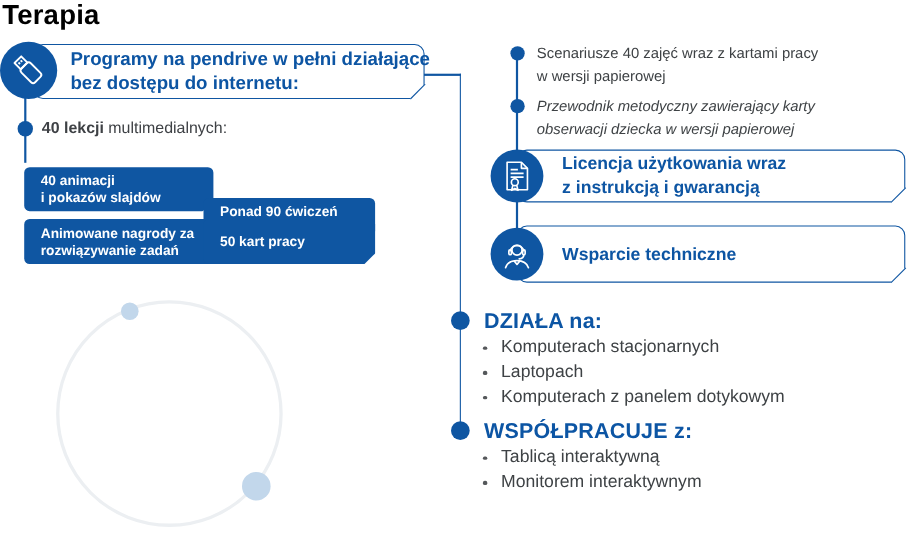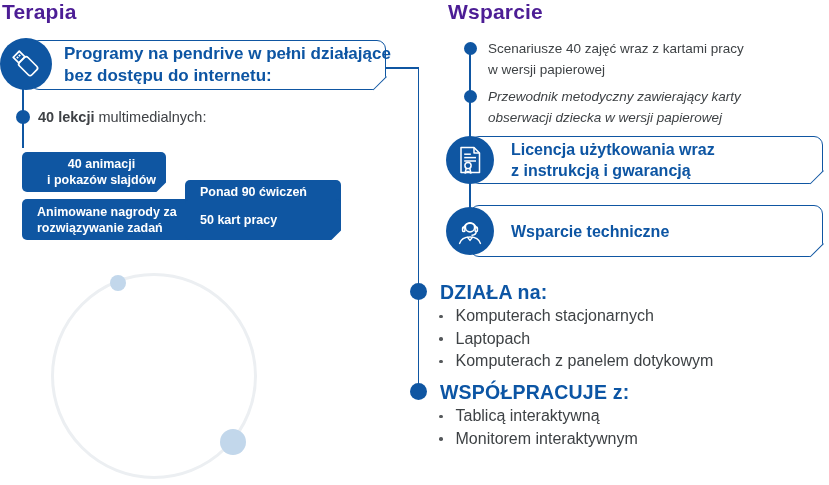--- a/index.html
+++ b/index.html
@@ -6,21 +6,21 @@
   html,body { background:#fff; }
   body { font-family:"Liberation Sans", sans-serif; }
   #stage {
     position:relative; width:829px; height:485px; background:#ffffff;
     overflow:hidden; color:#3E4245;
   }
   .abs { position:absolute; }
   .nowrap { white-space:nowrap; }
 
   
-  .col-heading { font-size:21px; font-weight:700; color:#4c1d95; letter-spacing:.2px; }
+  .col-heading { font-size:25px; font-weight:700; color:#000000; letter-spacing:.2px; }
 
   
   .vline, .hline { background:#0F56A2; z-index:0; }
   .dot { background:#0F56A2; border-radius:50%; z-index:1; }
 
   
   .outline-box {
     background:#fff; border:1.5px solid #0F56A2;
     border-radius:9px 9px 0 9px;
     display:flex; flex-direction:column; justify-content:center;
@@ -69,21 +69,20 @@
   .deco-dot { background:#C2D7EB; border-radius:50%; z-index:0; }
 
   svg { display:block; }
 </style>
 </head>
 <body>
 
 <div id="stage">
 
   <div class="abs col-heading nowrap" style="left:2px; top:0px;">Terapia</div>
-  <div class="abs col-heading nowrap" style="left:448px; top:0px;">Wsparcie</div>
 
   <div class="abs hline" style="left:384px; top:67px; width:35px; height:1.5px;"></div>
   <div class="abs vline" style="left:417.5px; top:67px; width:1.5px; height:324px;"></div>
 
   <div class="abs vline" style="left:22.25px; top:86px; width:1.5px; height:62px;"></div>
 
   <div class="abs outline-box" style="left:30px; top:40px; width:356px; height:50px; padding-left:33px;">
     <div class="feature-title">Programy na pendrive w pełni działające</div>
     <div class="feature-title">bez dostępu do internetu:</div>
   </div>
@@ -97,21 +96,21 @@
           <line x1="18.4" y1="5.4" x2="18.4" y2="7.4"></line>
           <rect x="11" y="11.2" width="12" height="17.6" rx="2.6"></rect>
         </g>
       </svg>
     </span>
   </div>
 
   <div class="abs dot" style="left:16px; top:110px; width:14px; height:14px;"></div>
   <div class="abs lessons-line nowrap" style="left:38px; top:109px;"><span class="b">40 lekcji</span><span> multimedialnych:</span></div>
 
-  <div class="abs fill-box" style="left:22px; top:152px; width:144px; height:40px;text-align:center;">
+  <div class="abs fill-box" style="left:22px; top:152px; width:172px; height:40px;">
     <div>40 animacji</div>
     <div>i pokazów slajdów</div>
   </div>
   <div class="abs fill-box" style="left:185px; top:152px; width:156px; height:40px;margin-top:28px;">
     <div>Ponad 90 ćwiczeń</div>
     <div>multimedialnych</div>
   </div>
   <div class="abs fill-box" style="left:22px; top:199px; width:180px; height:41px;">
     <div>Animowane nagrody za</div>
     <div>rozwiązywanie zadań</div>

